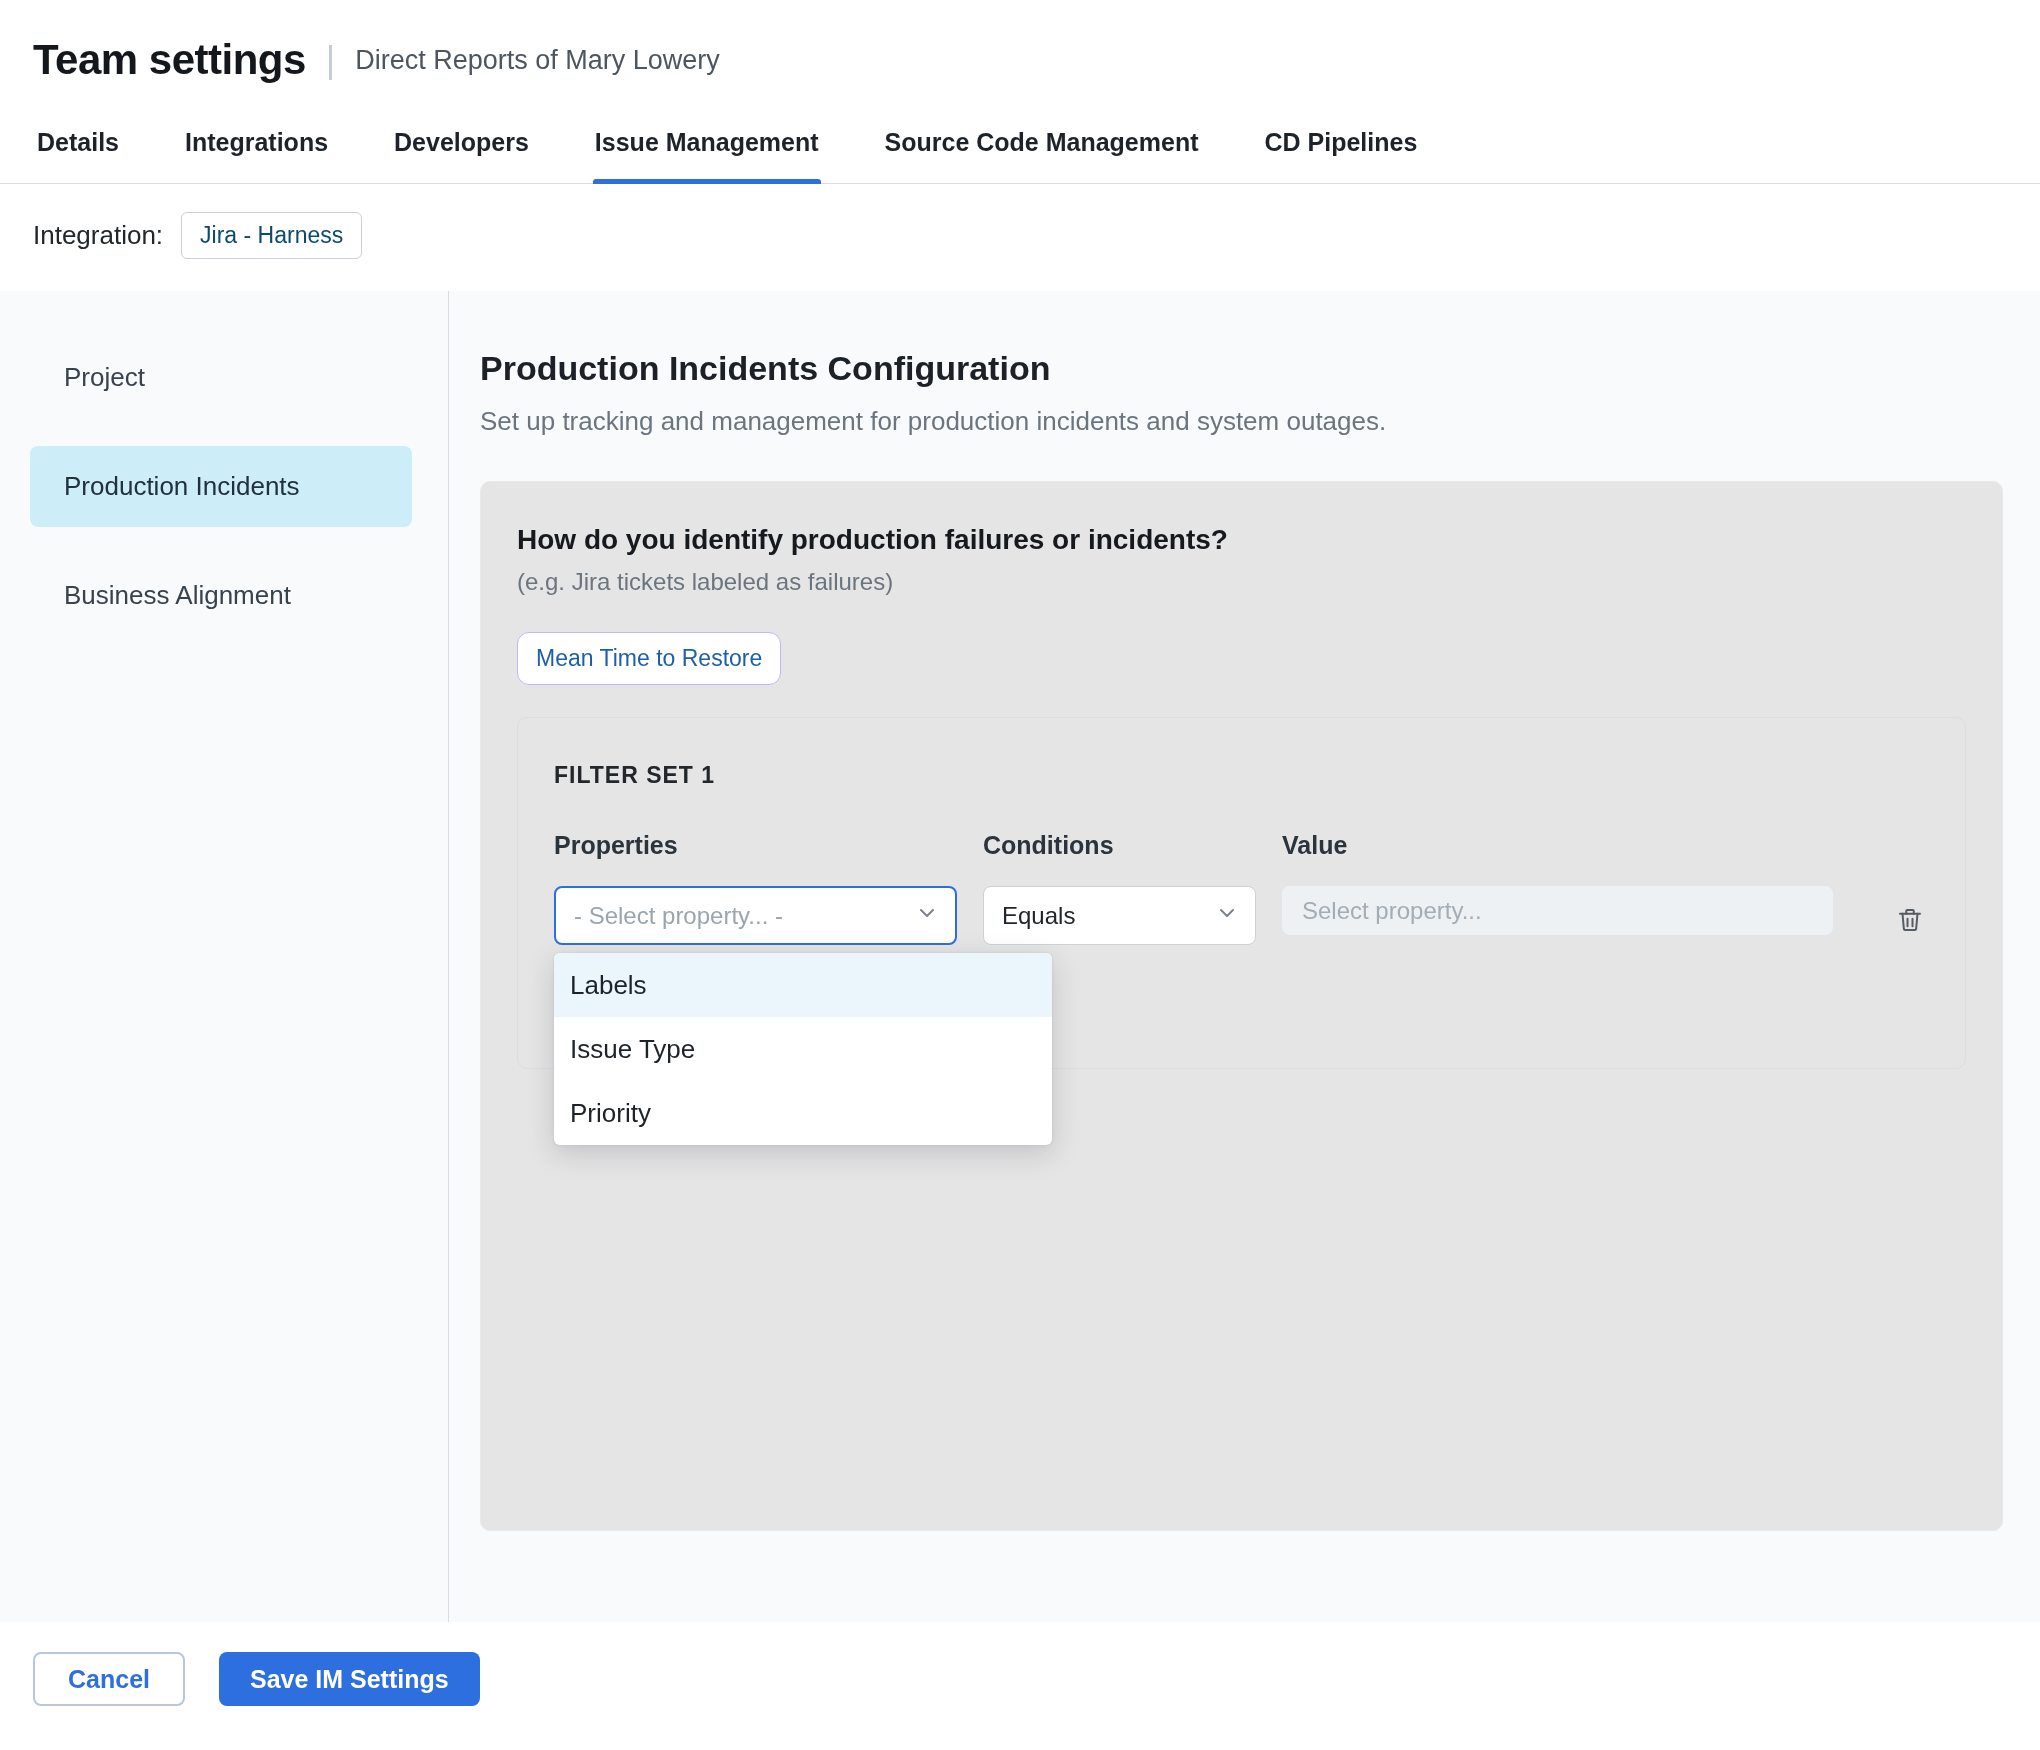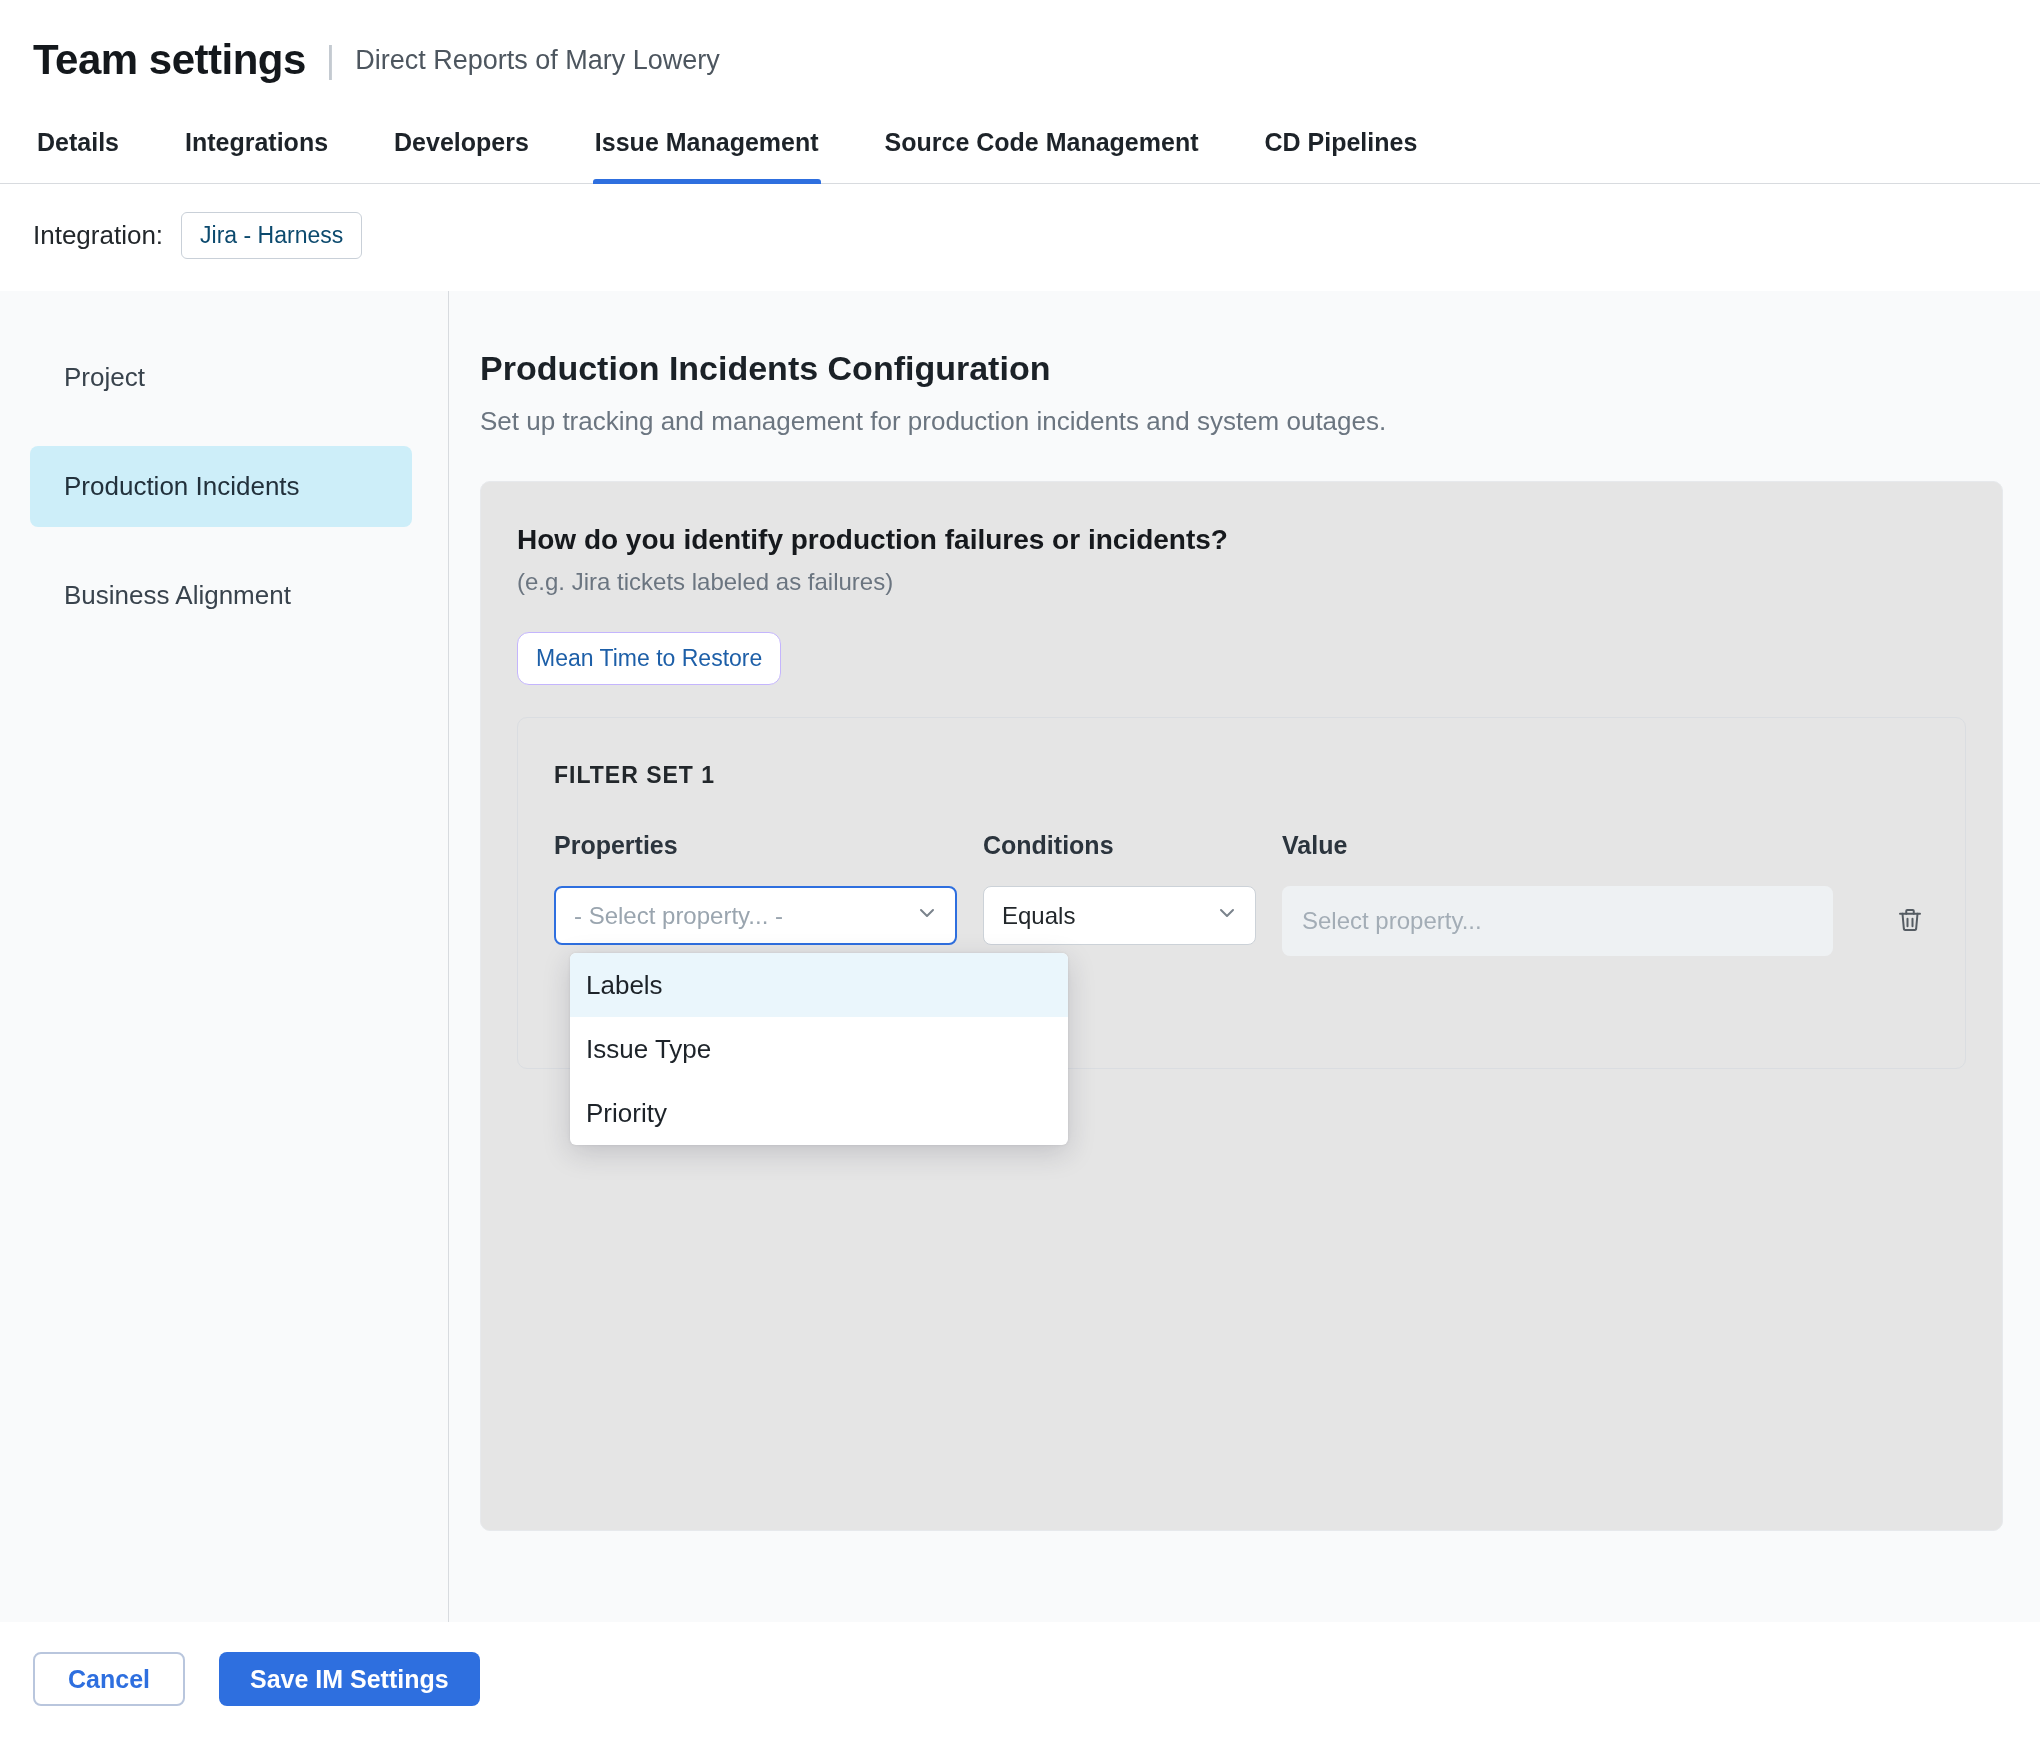--- a/index.html
+++ b/index.html
@@ -41,26 +41,26 @@
   .filter-box { margin-top:32px; border:1px solid #dadde1; border-radius:10px; padding:44px 36px; height:352px; }
   .filter-title { font-size:23px; font-weight:700; letter-spacing:1px; color:#22272b; }
   .filter-grid { display:flex; gap:26px; margin-top:42px; align-items:flex-start; }
   .col-label { font-size:25px; font-weight:700; color:#2b343d; margin-bottom:26px; }
 
   .select { height:59px; border:1px solid #ccd2d8; border-radius:8px; display:flex; align-items:center; justify-content:space-between; padding:0 16px 0 18px; background:#fff; font-size:24px; cursor:pointer; gap:12px; }
   .select.focused { border:2px solid var(--color-accent,#2e6fdf); }
   .placeholder { color:#9aa5af; }
   .col-prop .select { width:403px; }
   .col-cond .select { width:273px; }
-  .value-input { width:551px; height:70px; border:none; background:#eef1f3; border-radius:8px; padding:0 20px; font-size:24px; font-family:inherit; color:#22272b; }
+  .value-input { width:551px; height:49px; border:none; background:#eef1f3; border-radius:8px; padding:0 20px; font-size:24px; font-family:inherit; color:#22272b; }
   .value-input::placeholder { color:#a3adb6; }
   .trash-btn { margin-left:auto; margin-top:70px; background:none; border:none; cursor:pointer; padding:4px; line-height:0; }
 
   .select-wrap { position:relative; }
-  .dropdown { position:absolute; top:calc(100% + 8px); left:16px; width:498px; background:#fff; border-radius:6px; box-shadow:0 8px 28px rgba(40,41,61,.18), 0 0 3px rgba(40,41,61,.10); z-index:20; overflow:hidden; }
+  .dropdown { position:absolute; top:calc(100% + 8px); left:0; width:498px; background:#fff; border-radius:6px; box-shadow:0 8px 28px rgba(40,41,61,.18), 0 0 3px rgba(40,41,61,.10); z-index:20; overflow:hidden; }
   .option { height:64px; display:flex; align-items:center; padding:0 16px; font-size:26px; color:#1d2329; cursor:pointer; }
   .option.highlighted { background:var(--color-dropdown_highlight,#eaf6fc); }
 
   
   .footer { background:#fff; padding:30px 33px 44px 33px; display:flex; gap:34px; align-items:center; }
   .btn { height:54px; border-radius:8px; font-size:25px; font-weight:700; cursor:pointer; font-family:inherit; }
   .btn-cancel { background:#fff; color:var(--color-accent,#2e6fdf); border:2px solid #b9c6dd; padding:0 33px; }
   .btn-save { background:var(--color-accent,#2e6fdf); color:#fff; border:none; padding:0 31px; }
 </style>
 </head>

